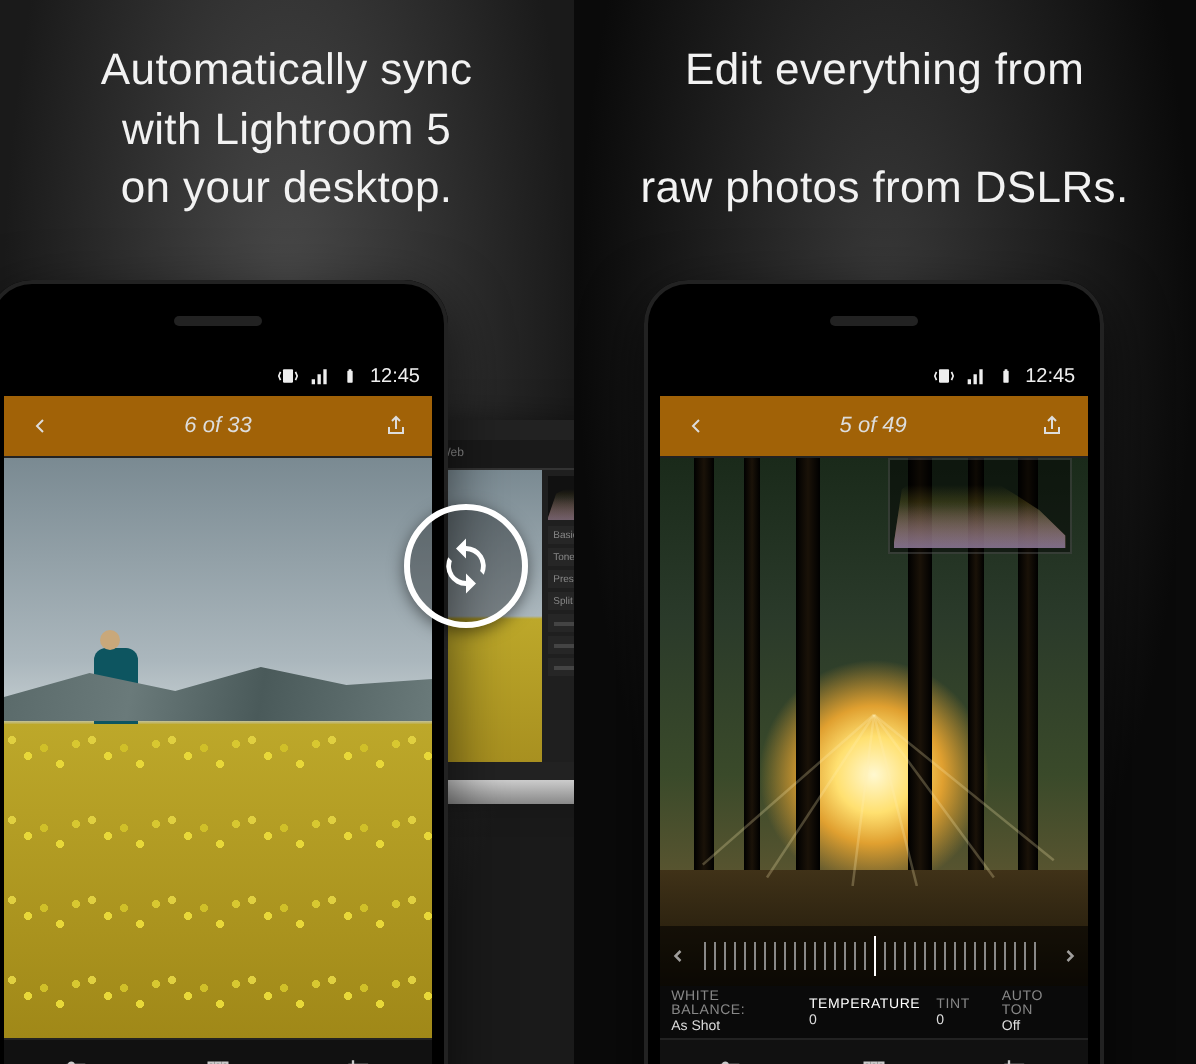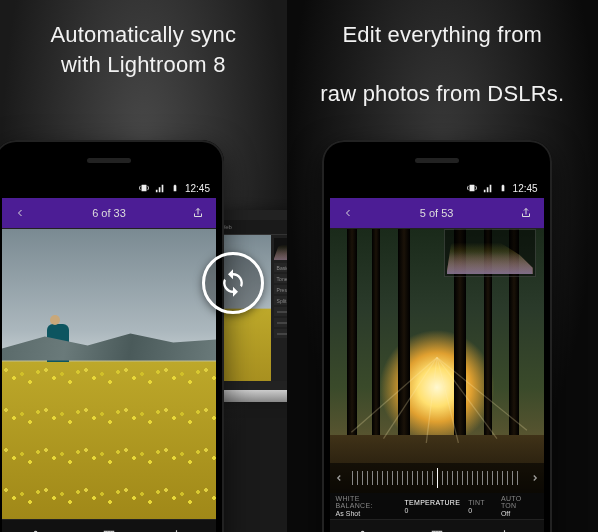--- a/index.html
+++ b/index.html
@@ -8,21 +8,21 @@
   .panel-left{width:324px;background:radial-gradient(ellipse at 50% 30%,#4a4a4a 0%,#1a1a1a 70%);}
   .panel-right{width:300px;background:radial-gradient(ellipse at 50% 30%,#3a3a3a 0%,#0a0a0a 70%);padding-left:46px;}
   .headline{position:absolute;top:20px;left:0;right:0;text-align:center;font-size:22px;line-height:1.35;letter-spacing:.2px;color:#f2f2f2;font-weight:300;padding:0 12px;}
 
   
   .phone{position:absolute;width:230px;height:420px;background:#000;border-radius:22px;box-shadow:0 10px 30px rgba(0,0,0,.6),inset 0 0 0 2px #222;}
   .phone .speaker{position:absolute;top:18px;left:50%;width:44px;height:5px;margin-left:-22px;background:#222;border-radius:3px;}
   .phone .screen{position:absolute;top:38px;left:8px;right:8px;bottom:8px;background:#000;border-radius:2px;overflow:hidden;display:flex;flex-direction:column;}
   .statusbar{height:20px;background:#000;display:flex;align-items:center;justify-content:flex-end;gap:6px;padding:0 6px;font-size:10px;color:#eee;}
   .statusbar svg{display:block;}
-  .appbar{height:30px;background:#4c1d95;display:flex;align-items:center;justify-content:space-between;padding:0 8px;font-size:11px;color:#ddd;border-bottom:1px solid #222;}
+  .appbar{height:30px;background:#a16207;display:flex;align-items:center;justify-content:space-between;padding:0 8px;font-size:11px;color:#ddd;border-bottom:1px solid #222;font-style:italic;}
   .appbar .left, .appbar .right{width:20px;display:flex;align-items:center;justify-content:center;}
   .appbar .center{flex:1;text-align:center;}
   .photo{flex:1;position:relative;overflow:hidden;}
   .bottombar{height:32px;background:#111;display:flex;align-items:center;justify-content:space-around;border-top:1px solid #222;}
   .bottombar svg{opacity:.9;}
 
   
   .fisher{position:absolute;inset:0;background:
      linear-gradient(to bottom,#7a8a92 0%,#abb7bd 35%,#c6cfd2 45%,transparent 46%),
      radial-gradient(circle at 30% 60%,#2a3a2a 2%,transparent 3%),
@@ -85,21 +85,22 @@
   .controls-row .spacer{flex:1;}
 </style>
 </head>
 <body>
 
 <div class="wrap">
 
   <div class="panel panel-left">
     <div class="headline">
       <span>Automatically sync</span><br>
-      <span>with Lightroom 8</span><br>
+      <span>with Lightroom 5</span><br>
+      <span>on your desktop.</span>
     </div>
 
     <div class="laptop">
       <div class="lid">
         <div class="lrscreen">
           <div class="lrtabs">
             <span class="active">Develop</span>
             <span>Map</span>
             <span>Book</span>
             <span>Slideshow</span>
@@ -220,21 +221,21 @@
               <path d="M15 4h-1V2h-4v2H9a1 1 0 00-1 1v16a1 1 0 001 1h6a1 1 0 001-1V5a1 1 0 00-1-1z"></path>
             </svg>
           <span>12:45</span>
         </div>
         <div class="appbar">
           <div class="left">
             <svg width="12" height="12" viewBox="0 0 24 24" fill="none" stroke="#ddd" stroke-width="2">
                 <path d="M15 18l-6-6 6-6"></path>
               </svg>
           </div>
-          <div class="center">5 of 53</div>
+          <div class="center">5 of 49</div>
           <div class="right">
             <svg width="12" height="12" viewBox="0 0 24 24" fill="none" stroke="#ddd" stroke-width="2">
                 <path d="M12 3v12M8 7l4-4 4 4M5 13v6h14v-6"></path>
               </svg>
           </div>
         </div>
         <div class="photo">
           <div class="forest"></div>
           <div class="tree" style="left:8%;"></div>
           <div class="tree" style="left:20%;width:8px;"></div>

